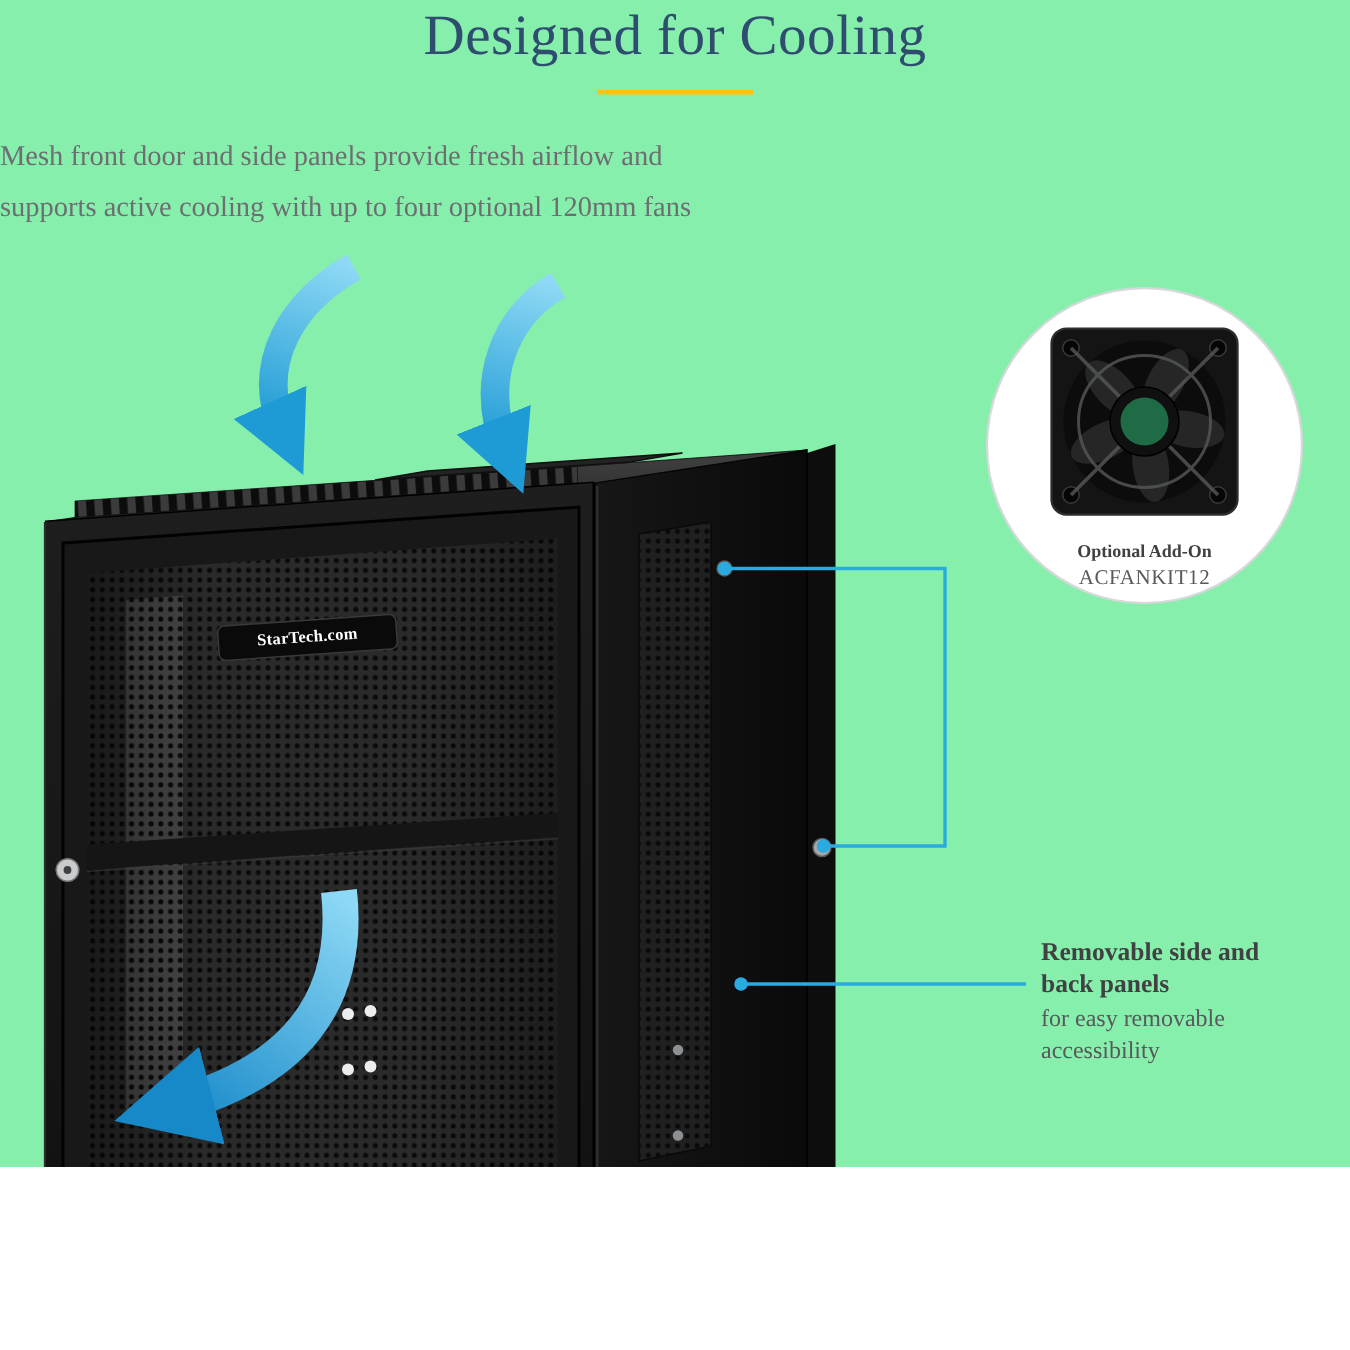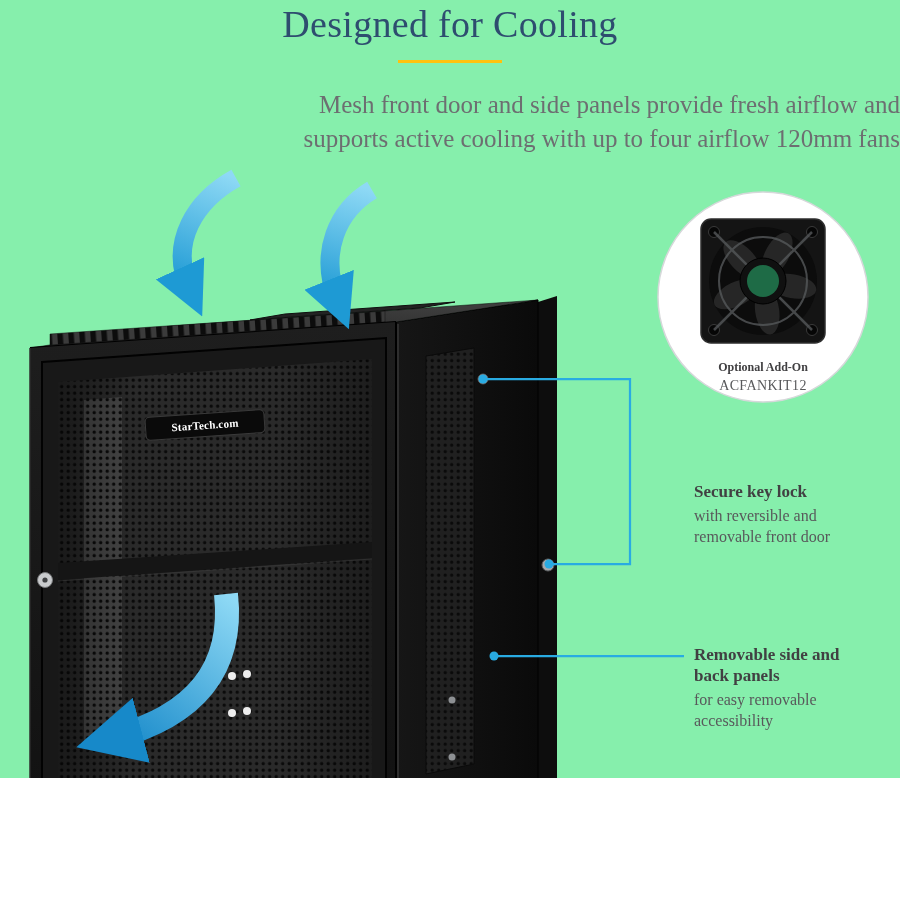--- a/index.html
+++ b/index.html
@@ -10,53 +10,53 @@
   .title{
     position:absolute;top:2px;left:0;width:100%;margin:0;text-align:center;
     font-size:38px;font-weight:400;letter-spacing:.3px;
     color:var(--title-color,#2e4d6f);
   }
   .title-underline{
     position:absolute;top:60px;left:50%;transform:translateX(-50%);
     width:104px;height:3px;background:var(--accent-underline,#ffc20e);
   }
   .subtitle{
-    position:absolute;top:88px;left:0;width:100%;margin:0;text-align:right;
-    font-size:25px;line-height:34px;font-weight:400;
+    position:absolute;top:88px;left:0;width:100%;margin:0;text-align:left;
+    font-size:19px;line-height:34px;font-weight:400;
     color:var(--subtitle-color,#6d6e71);
   }
   .art{position:absolute;left:0;top:0;width:900px;height:900px;}
   .brand-badge{
     position:absolute;left:145px;top:413px;width:118px;height:22px;line-height:22px;
     background:#0a0a0a;border:1px solid #3a3a3a;border-radius:5px;
     color:#ffffff;font-size:11px;font-weight:bold;text-align:center;
     transform:rotate(-4deg);letter-spacing:.2px;
   }
   .fan-caption{position:absolute;left:663px;top:360px;width:200px;text-align:center;}
   .fan-caption-heading{font-size:12px;font-weight:bold;color:var(--callout-heading,#414042);}
   .fan-caption-model{font-size:14px;margin-top:3px;letter-spacing:.4px;color:var(--callout-body,#58595b);}
   .callout{position:absolute;width:172px;text-align:left;}
   .callout-lock{left:694px;top:481px;}
-  .callout-panels{left:694px;top:644px;}
+  .callout-panels{left:694px;top:624px;}
   .callout-heading{font-size:17px;line-height:21px;font-weight:bold;color:var(--callout-heading,#414042);}
   .callout-body{font-size:16px;line-height:21px;margin-top:3px;color:var(--callout-body,#58595b);}
   .callout-line{stroke:var(--callout-line,#29abe2);stroke-width:2.25;fill:none;}
   .callout-dot{fill:var(--callout-line,#29abe2);}
 </style>
 </head>
 <body>
 
 <div class="stage">
 
   <h1 class="title">Designed for Cooling</h1>
   <div class="title-underline"></div>
 
   <p class="subtitle">
     <span>Mesh front door and side panels provide fresh airflow and</span><br>
-    <span>supports active cooling with up to four airflow 120mm fans</span>
+    <span>supports active cooling with up to four optional 120mm fans</span>
   </p>
 
   <svg class="art" viewBox="0 0 900 900">
     <defs>
       <pattern id="holes" width="6.5" height="6.5" patternUnits="userSpaceOnUse">
         <circle cx="3.2" cy="3.2" r="1.7" fill="#0a0a0a"></circle>
       </pattern>
       <pattern id="slots" width="11" height="16" patternUnits="userSpaceOnUse" patternTransform="rotate(-3.8)">
         <rect width="11" height="16" fill="#3b3b3b"></rect>
         <rect x="2" width="5.5" height="16" fill="#0c0c0c"></rect>
@@ -200,23 +200,19 @@
 
   <div class="brand-badge">
     <span>StarTech.com</span>
   </div>
 
   <div class="fan-caption">
     <div class="fan-caption-heading">Optional Add-On</div>
     <div class="fan-caption-model">ACFANKIT12</div>
   </div>
 
-  <div class="callout callout-lock">
-    <div class="callout-heading">Secure key lock</div>
-    <div class="callout-body">with reversible and removable front door</div>
-  </div>
 
   <div class="callout callout-panels">
     <div class="callout-heading">Removable side and back panels</div>
     <div class="callout-body">for easy removable accessibility</div>
   </div>
 
 </div>
 
 </body></html>

